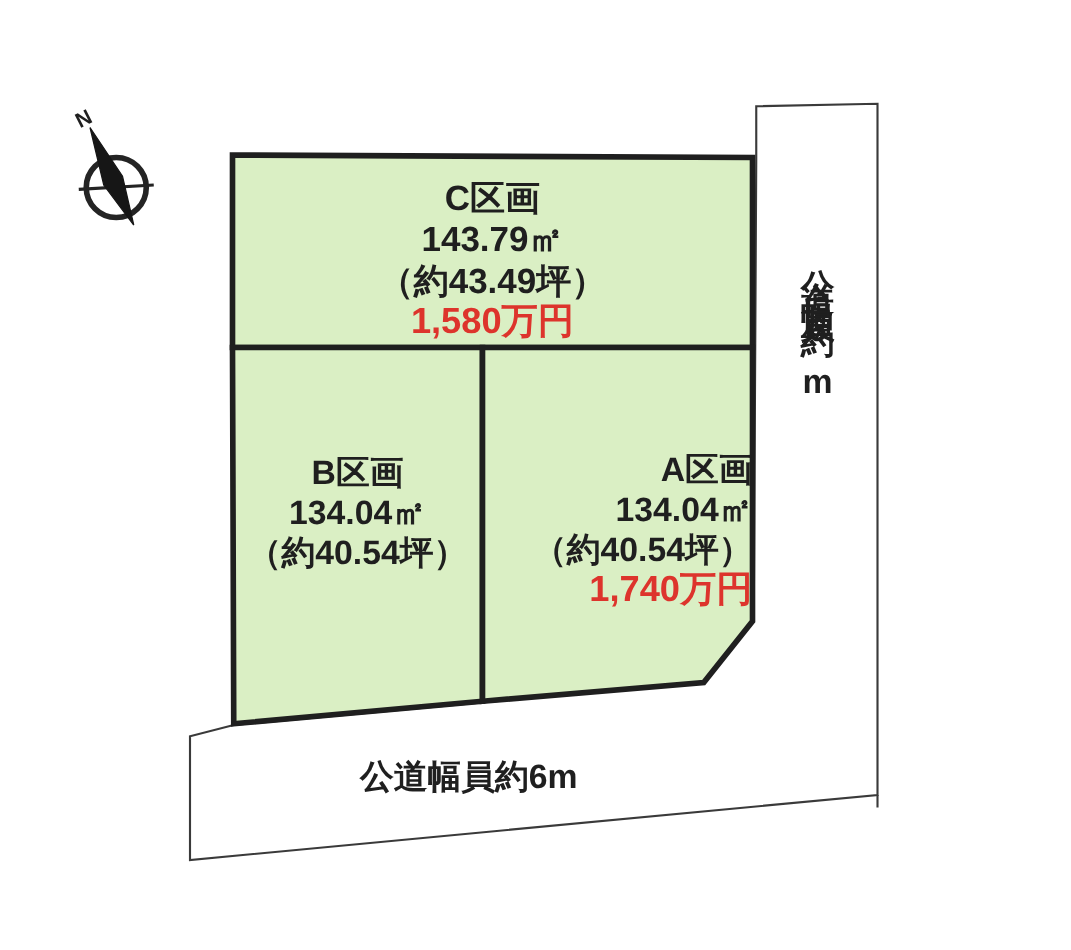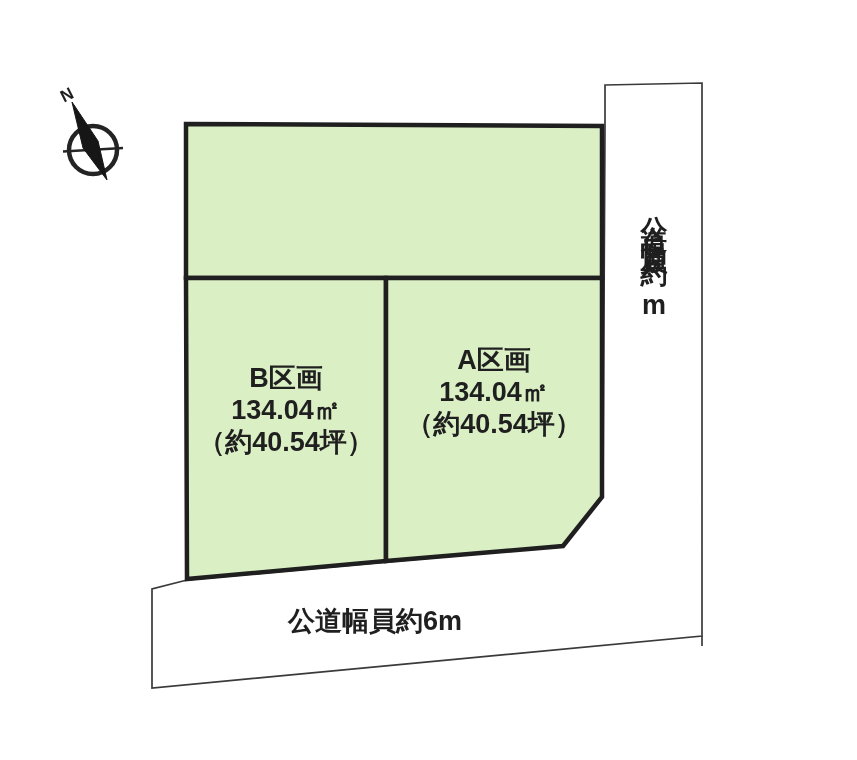--- a/index.html
+++ b/index.html
@@ -15,21 +15,21 @@
   .plot-label{
     position:absolute;
     text-align:center;
     font-weight:600;
     color:#1f1f1f;
     pointer-events:none;
   }
   .plot-label .ln{white-space:nowrap;}
   .label-c{left:186px;top:142px;width:416px;font-size:28px;line-height:33px;}
   .label-b{left:186px;top:362px;width:200px;font-size:27px;line-height:32px;}
-  .label-a{left:386px;top:344px;width:216px;font-size:27px;line-height:32px;}
+  .label-a{left:386px;top:360px;width:216px;font-size:27px;line-height:32px;text-align:right;}
   .plot-label .price{color:#dd342c;font-size:29px;font-weight:bold;}
   .road-label-right{
     position:absolute;
     left:636px;top:194px;
     writing-mode:vertical-rl;
     text-orientation:upright;
     font-size:27px;
     font-weight:600;
     letter-spacing:11px;
     white-space:nowrap;
@@ -60,30 +60,37 @@
     <polygon points="386,278 602,278 602,497 563,546 386,561" stroke="#1f1f1f" stroke-width="4.5" stroke-linejoin="miter" fill="#daefc4"></polygon>
 
     <g>
       <circle cx="93" cy="150" r="24" fill="none" stroke="#242424" stroke-width="4.5"></circle>
       <line x1="63" y1="151.5" x2="123" y2="148" stroke="#242424" stroke-width="2.6"></line>
       <polygon points="72,102 98,141 107,180 83,148" fill="#161616" stroke="#161616" stroke-width="1"></polygon>
       <text x="60" y="100" font-size="17" font-weight="bold" fill="#1f1f1f" transform="rotate(-27 68 93)">N</text>
     </g>
   </svg>
 
+  <div class="plot-label label-c">
+    <div class="ln">C区画</div>
+    <div class="ln">143.79㎡</div>
+    <div class="ln">（約43.49坪）</div>
+    <div class="ln price">1,580万円</div>
+  </div>
 
   <div class="plot-label label-b">
     <div class="ln">B区画</div>
     <div class="ln">134.04㎡</div>
     <div class="ln">（約40.54坪）</div>
   </div>
 
   <div class="plot-label label-a">
     <div class="ln">A区画</div>
     <div class="ln">134.04㎡</div>
     <div class="ln">（約40.54坪）</div>
+    <div class="ln price">1,740万円</div>
   </div>
 
   <div class="road-label-right">公道幅員約6m</div>
 
   <div class="road-label-bottom">公道幅員約6m</div>
 
 </div>
 
 </body></html>

